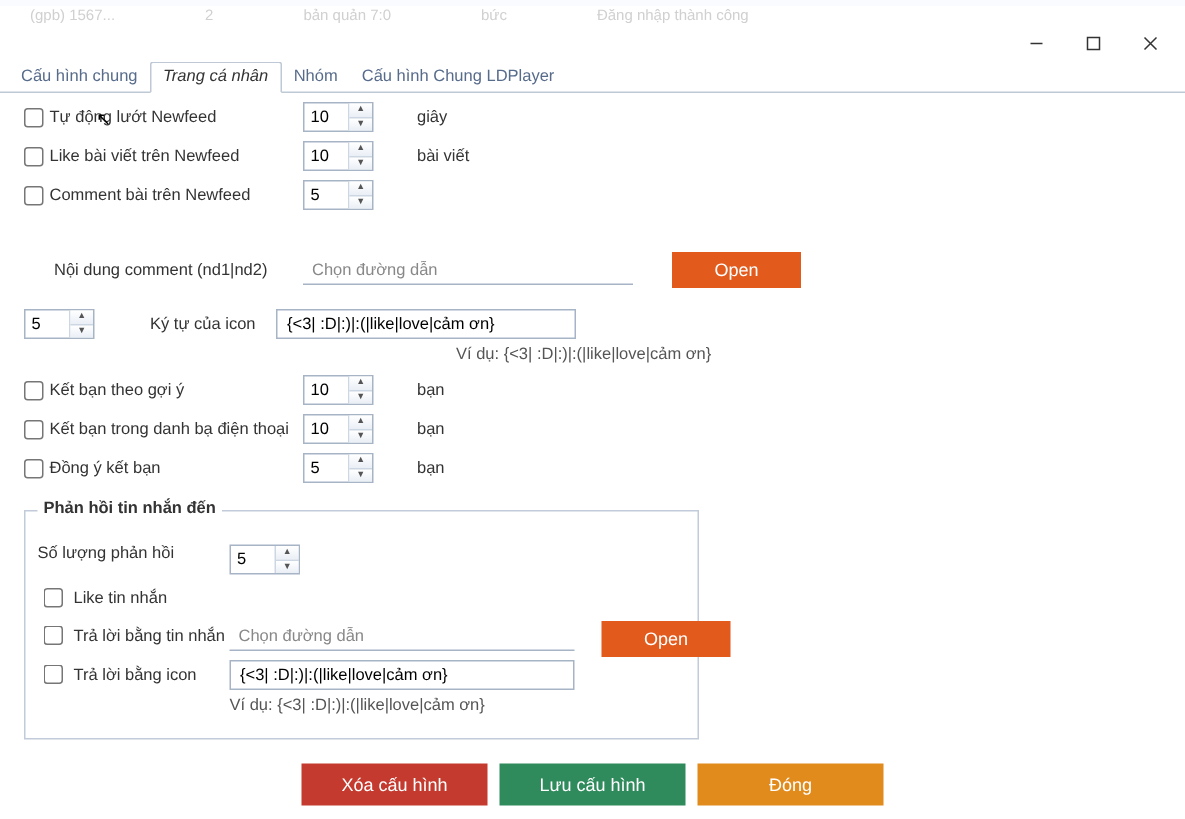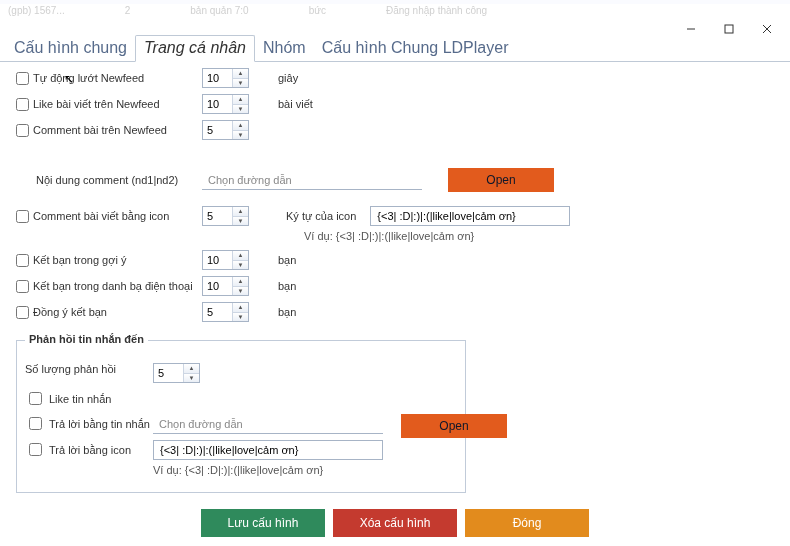--- a/index.html
+++ b/index.html
@@ -1,30 +1,30 @@
 <!DOCTYPE html>
 <html><head>
 <meta charset="utf-8">
 <style>
   * { box-sizing: border-box; }
   body { margin:0; font-family: "Segoe UI", Tahoma, sans-serif; font-size:11px; color:#333; background:#fff; width:790px; height:546px; overflow:hidden; position:relative; }
   
   
   .topstrip { height:4px; background:#fafbff; border-bottom:0; }
-  .topfaint { height:14px; font-size:10px; color:#d0d0d0; padding:0 8px; line-height:14px; white-space:nowrap; overflow:hidden; }
+  .topfaint { height:14px; font-size:10px; color:#d0d0d0; padding:0 20px; line-height:14px; white-space:nowrap; overflow:hidden; }
   .topfaint span { margin-right:60px; }
   
   
   .winrow { height:22px; display:flex; justify-content:flex-end; align-items:center; padding-right:4px; background:#fff; }
   .winbtn { width:38px; height:22px; display:flex; align-items:center; justify-content:center; color:#333; cursor:default; }
   .winbtn svg { width:10px; height:10px; }
   
   
   .tabbar { height:22px; border-bottom:1px solid #bfc9d6; display:flex; align-items:flex-end; padding-left:6px; background:#fff; }
-  .tab { padding:3px 8px 4px 8px; font-size:16px; color:#576b8b; cursor:default; }
+  .tab { padding:3px 8px 4px 8px; font-size:11px; color:#576b8b; cursor:default; }
   .tab.active { border:1px solid #bfc9d6; border-bottom:1px solid #fff; border-top-left-radius:2px; border-top-right-radius:2px; background:#fff; position:relative; bottom:-1px; color:#333;font-style:italic; }
   
   
   .panel { position:absolute; left:4px; right:4px; top:62px; bottom:48px; overflow:hidden; }
   
   .row { display:flex; align-items:center; margin:6px 0 6px 12px; }
   .chkcol { width:186px; display:flex; align-items:center; gap:4px; }
   .chkcol input[type=checkbox] { width:13px; height:13px; margin:0; }
   .lbl { white-space:nowrap; }
   .numcol { width:66px; }
@@ -32,21 +32,21 @@
   .spinner input { flex:1; min-width:0; border:none; outline:none; font-size:11px; padding:0 4px; background:transparent; }
   .spinner .arrows { width:16px; display:flex; flex-direction:column; border-left:1px solid #cdd6e3; }
   .spinner .arrow { flex:1; display:flex; align-items:center; justify-content:center; font-size:6px; color:#555; background:linear-gradient(#fff,#eaeff6); }
   .spinner .arrow + .arrow { border-top:1px solid #cdd6e3; }
   .unit { margin-left:10px; color:#333; }
   
   .textwide { height:20px; border:1px solid #a7b4c6; background:#fff; font-size:11px; padding:2px 6px; }
   
   .commentpath { width:220px; }
   
-  .btn-open { display:inline-flex; align-items:center; justify-content:center; background:#e25b1d; color:#0f172a; height:24px; width:106px; font-size:12px; border:none; }
+  .btn-open { display:inline-flex; align-items:center; justify-content:center; background:#e25b1d; color:#ffffff; height:24px; width:86px; font-size:12px; border:none; }
   
   .iconinput { width:200px; }
   
   
   .groupbox { border:1px solid #c1cbd9; margin:18px 8px 0 12px; position:relative; padding:16px 8px 10px 8px; width:450px; }
   .grouptitle { position:absolute; top:-8px; left:8px; background:#fff; padding:0 4px; font-weight:bold; }
   .grow { display:flex; align-items:flex-start; margin:6px 0; }
   .gchkcol { width:128px; display:flex; align-items:center; gap:4px; }
   .gtext { height:20px; border:1px solid #a7b4c6; background:#fff; font-size:11px; padding:2px 6px; }
   
@@ -147,24 +147,20 @@
   <div class="row" style="margin-top:28px;">
     <div class="chkcol" style="padding-left:20px;">
       <span class="lbl">Nội dung comment (nd1|nd2)</span>
     </div>
     <input class="textwide commentpath" style="border-top: none; border-right: none; border-left: none; border-image: initial; border-bottom: 1px solid rgb(167, 180, 198); color: rgb(136, 136, 136);" value="Chọn đường dẫn">
     <div style="width:26px;"></div>
     <button class="btn-open">Open</button>
   </div>
 
   <div class="row" style="margin-top:14px;">
-    <div class="chkcol">
-      <input type="checkbox" style="">
-      <span class="lbl">Comment bài viết bằng icon</span>
-    </div>
     <div class="numcol">
       <div class="spinner">
         <input value="5" style="">
         <div class="arrows">
             <div class="arrow">▲</div>
             <div class="arrow">▼</div>
           </div>
       </div>
     </div>
     <div style="width:18px;"></div>
@@ -172,21 +168,21 @@
     <div style="width:14px;"></div>
     <input class="textwide iconinput" value="{&lt;3| :D|:)|:(|like|love|cảm ơn}" style="">
   </div>
   <div class="row" style="margin-top:-2px; margin-left:300px; color:#555;">
     <span>Ví dụ: {&lt;3| :D|:)|:(|like|love|cảm ơn}</span>
   </div>
 
   <div class="row" style="margin-top:8px;">
     <div class="chkcol">
       <input type="checkbox" style="">
-      <span class="lbl">Kết bạn trong gợi ý</span>
+      <span class="lbl">Kết bạn theo gợi ý</span>
     </div>
     <div class="numcol">
       <div class="spinner">
         <input value="10" style="">
         <div class="arrows">
             <div class="arrow">▲</div>
             <div class="arrow">▼</div>
           </div>
       </div>
     </div>
@@ -267,18 +263,18 @@
       <input class="gtext" style="width: 230px;" value="{&lt;3| :D|:)|:(|like|love|cảm ơn}">
     </div>
     <div class="grow" style="margin-left:128px; margin-top:-2px; color:#555;">
       <span>Ví dụ: {&lt;3| :D|:)|:(|like|love|cảm ơn}</span>
     </div>
   </div>
 
 </div>
 
 <div class="bottombar">
+  <button class="bigbtn del">Xóa cấu hình</button>
   <button class="bigbtn save">Lưu cấu hình</button>
-  <button class="bigbtn del">Xóa cấu hình</button>
   <button class="bigbtn close">Đóng</button>
 </div>
 
 <div class="cursor-fake">↖</div>
 
 </body></html>

